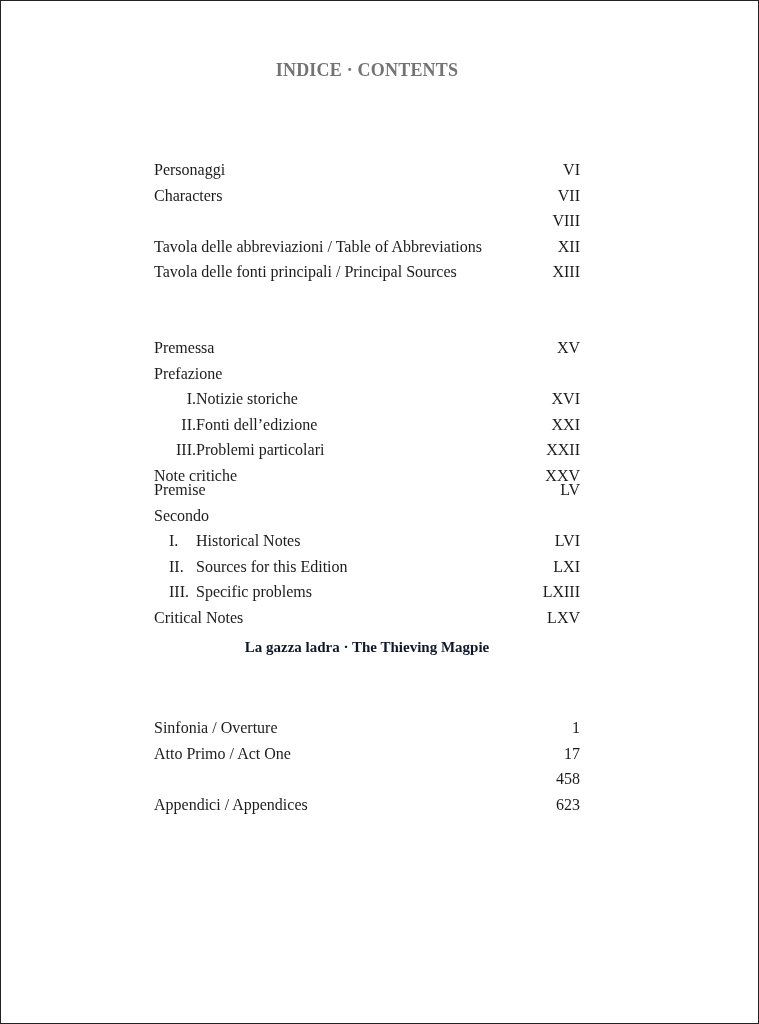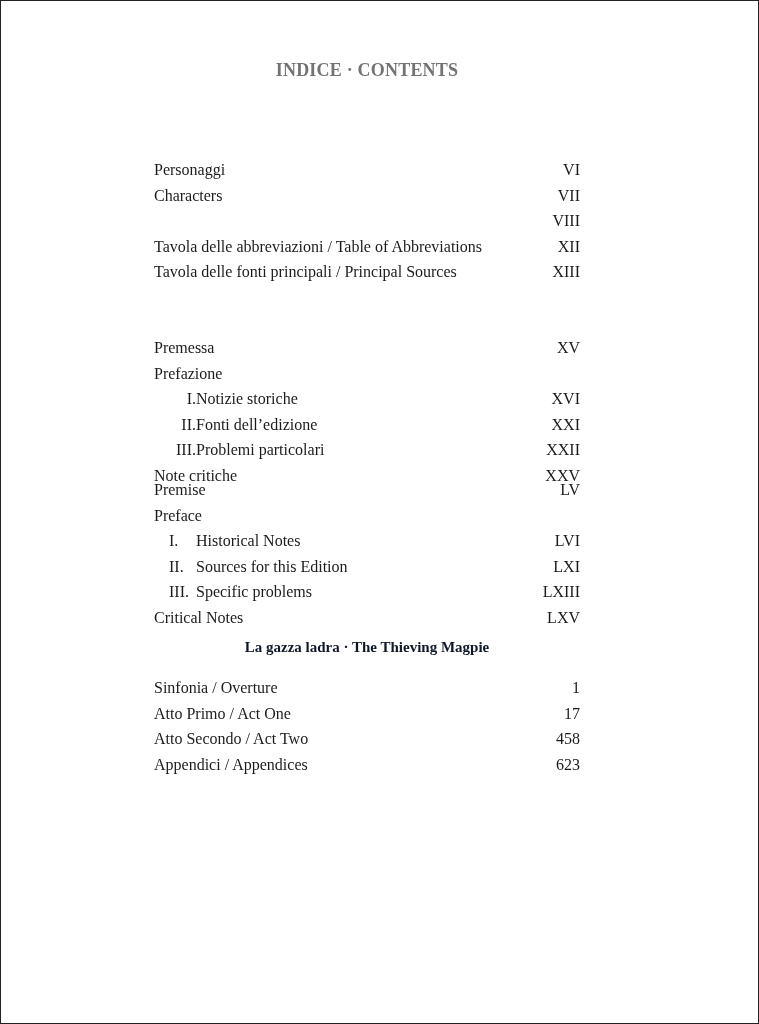--- a/index.html
+++ b/index.html
@@ -131,21 +131,21 @@
       <span class="page-ref">XXV</span>
     </div>
   </div>
 
   <div class="toc" style="top:456px;">
     <div class="row">
       <span class="label">Premise</span>
       <span class="page-ref">LV</span>
     </div>
     <div class="row">
-      <span class="label">Preface</span>
+      <span class="label">Secondo</span>
       <span class="page-ref"></span>
     </div>
     <div class="row sub">
       <span class="label"><span class="num">I.</span><span>Historical Notes</span></span>
       <span class="page-ref">LVI</span>
     </div>
     <div class="row sub">
       <span class="label"><span class="num">II.</span><span>Sources for this Edition</span></span>
       <span class="page-ref">LXI</span>
     </div>
@@ -154,31 +154,30 @@
       <span class="page-ref">LXIII</span>
     </div>
     <div class="row">
       <span class="label">Critical Notes</span>
       <span class="page-ref">LXV</span>
     </div>
   </div>
 
   <div class="subtitle">La gazza ladra · The Thieving Magpie</div>
 
-  <div class="toc" style="top:654px;">
+  <div class="toc" style="top:694px;">
     <div class="row">
       <span class="label">Sinfonia / Overture</span>
       <span class="page-ref">1</span>
     </div>
     <div class="row">
       <span class="label">Atto Primo / Act One</span>
       <span class="page-ref">17</span>
     </div>
     <div class="row">
-      <span class="label">Atto Secondo / Act Two</span>
       <span class="page-ref">458</span>
     </div>
     <div class="row">
       <span class="label">Appendici / Appendices</span>
       <span class="page-ref">623</span>
     </div>
   </div>
 
 </div>
 

